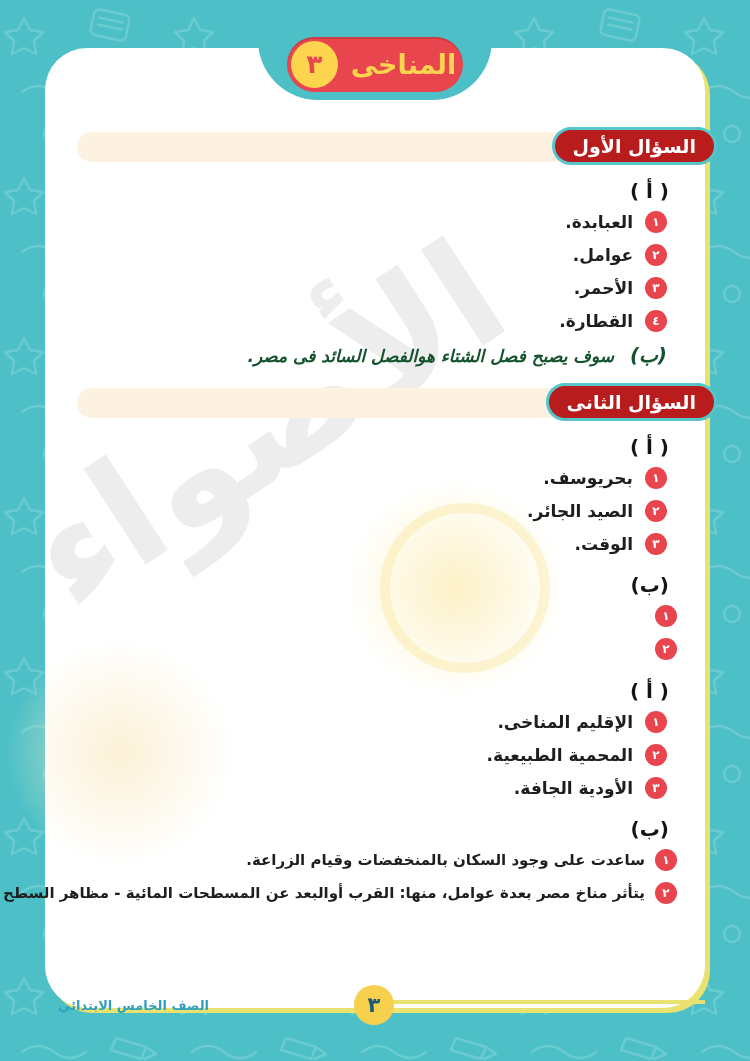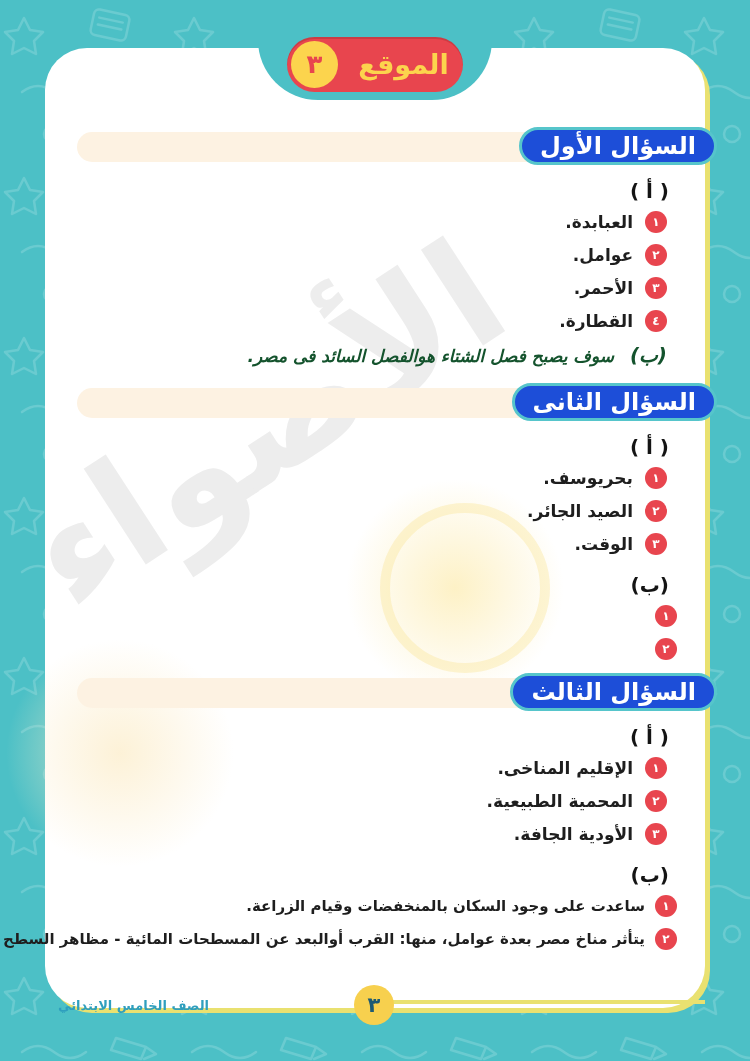--- a/index.html
+++ b/index.html
@@ -20,22 +20,22 @@
   .watermark{left:-60px;top:290px;width:560px;transform:rotate(-33deg);font-size:150px;font-weight:bold;
         color:#ededed;z-index:1;direction:rtl;text-align:center;}
   .glow1{left:300px;top:430px;width:220px;height:220px;border-radius:50%;z-index:1;
         background:radial-gradient(circle,rgba(252,232,160,0.6),rgba(252,232,160,0) 70%);}
   .glow2{left:-40px;top:590px;width:230px;height:230px;border-radius:50%;z-index:1;
         background:radial-gradient(circle,rgba(252,238,205,0.8),rgba(252,238,205,0) 70%);}
   .ring{left:335px;top:455px;width:150px;height:150px;border-radius:50%;z-index:1;
         border:10px solid rgba(250,227,140,0.35);}
   .header-band{position:relative;height:30px;background:#fdf2e2;border-radius:15px 0 0 15px;
         margin-right:-26px;margin-left:6px;}
-  .header-pill{position:absolute;right:-12px;top:-5px;height:32px;padding:0 18px;background:#1d4ed8;
-        border:3px solid #56c5cb;border-radius:20px;color:#ffffff;font-size:24px;font-weight:bold;
+  .header-pill{position:absolute;right:-12px;top:-5px;height:32px;padding:0 18px;background:#b91c1c;
+        border:3px solid #56c5cb;border-radius:20px;color:#ffffff;font-size:19px;font-weight:bold;
         line-height:32px;white-space:nowrap;}
   .part-label{font-size:20px;font-weight:bold;color:#141414;margin:16px 10px 6px 0;line-height:26px;}
   .item-row{display:flex;align-items:center;gap:12px;margin:0 12px 9px 0;height:24px;white-space:nowrap;}
   .item-row.brow{margin-right:2px;gap:10px;}
   .num-circle{width:22px;height:22px;border-radius:50%;background:#e8454e;color:#ffffff;
         font-size:12px;font-weight:bold;line-height:22px;text-align:center;flex:none;}
   .item-text{font-size:17px;font-weight:bold;color:#1e1e1e;}
   .item-text.long{font-size:15px;}
   .inline-b{margin:8px 12px 0 0;font-size:17px;font-weight:bold;color:#14532d;white-space:nowrap;height:26px;line-height:26px;font-style:italic;}
   .inline-b .blabel{font-size:20px;margin-left:10px;}
@@ -129,25 +129,20 @@
         <div class="part-label">(ب)</div>
         <div class="item-row brow first-items">
           <span class="num-circle">١</span>
         </div>
         <div class="item-row brow">
           <span class="num-circle">٢</span>
         </div>
       </section>
 
       <section class="qsection s3">
-        <div class="header-band">
-          <div class="header-pill">
-            <span>السؤال الثالث</span>
-          </div>
-        </div>
         <div class="part-label">( أ )</div>
         <div class="item-row first-items">
           <span class="num-circle">١</span>
           <span class="item-text">الإقليم المناخى.</span>
         </div>
         <div class="item-row">
           <span class="num-circle">٢</span>
           <span class="item-text">المحمية الطبيعية.</span>
         </div>
         <div class="item-row">
@@ -164,20 +159,20 @@
           <span class="item-text long">يتأثر مناخ مصر بعدة عوامل، منها: القرب أوالبعد عن المسطحات المائية - مظاهر السطح - الموقع الفلكى.</span>
         </div>
       </section>
 
     </div>
   </div>
 
   <div class="badge-bump"></div>
   <div class="model-badge">
     <span class="badge-circle">٣</span>
-    <span class="badge-label">الموقع</span>
+    <span class="badge-label">المناخى</span>
   </div>
 
   <div class="page-line"></div>
   <div class="page-circle">٣</div>
   <div class="grade">الصف الخامس الابتدائي</div>
 
 </div>
 
 </body></html>

